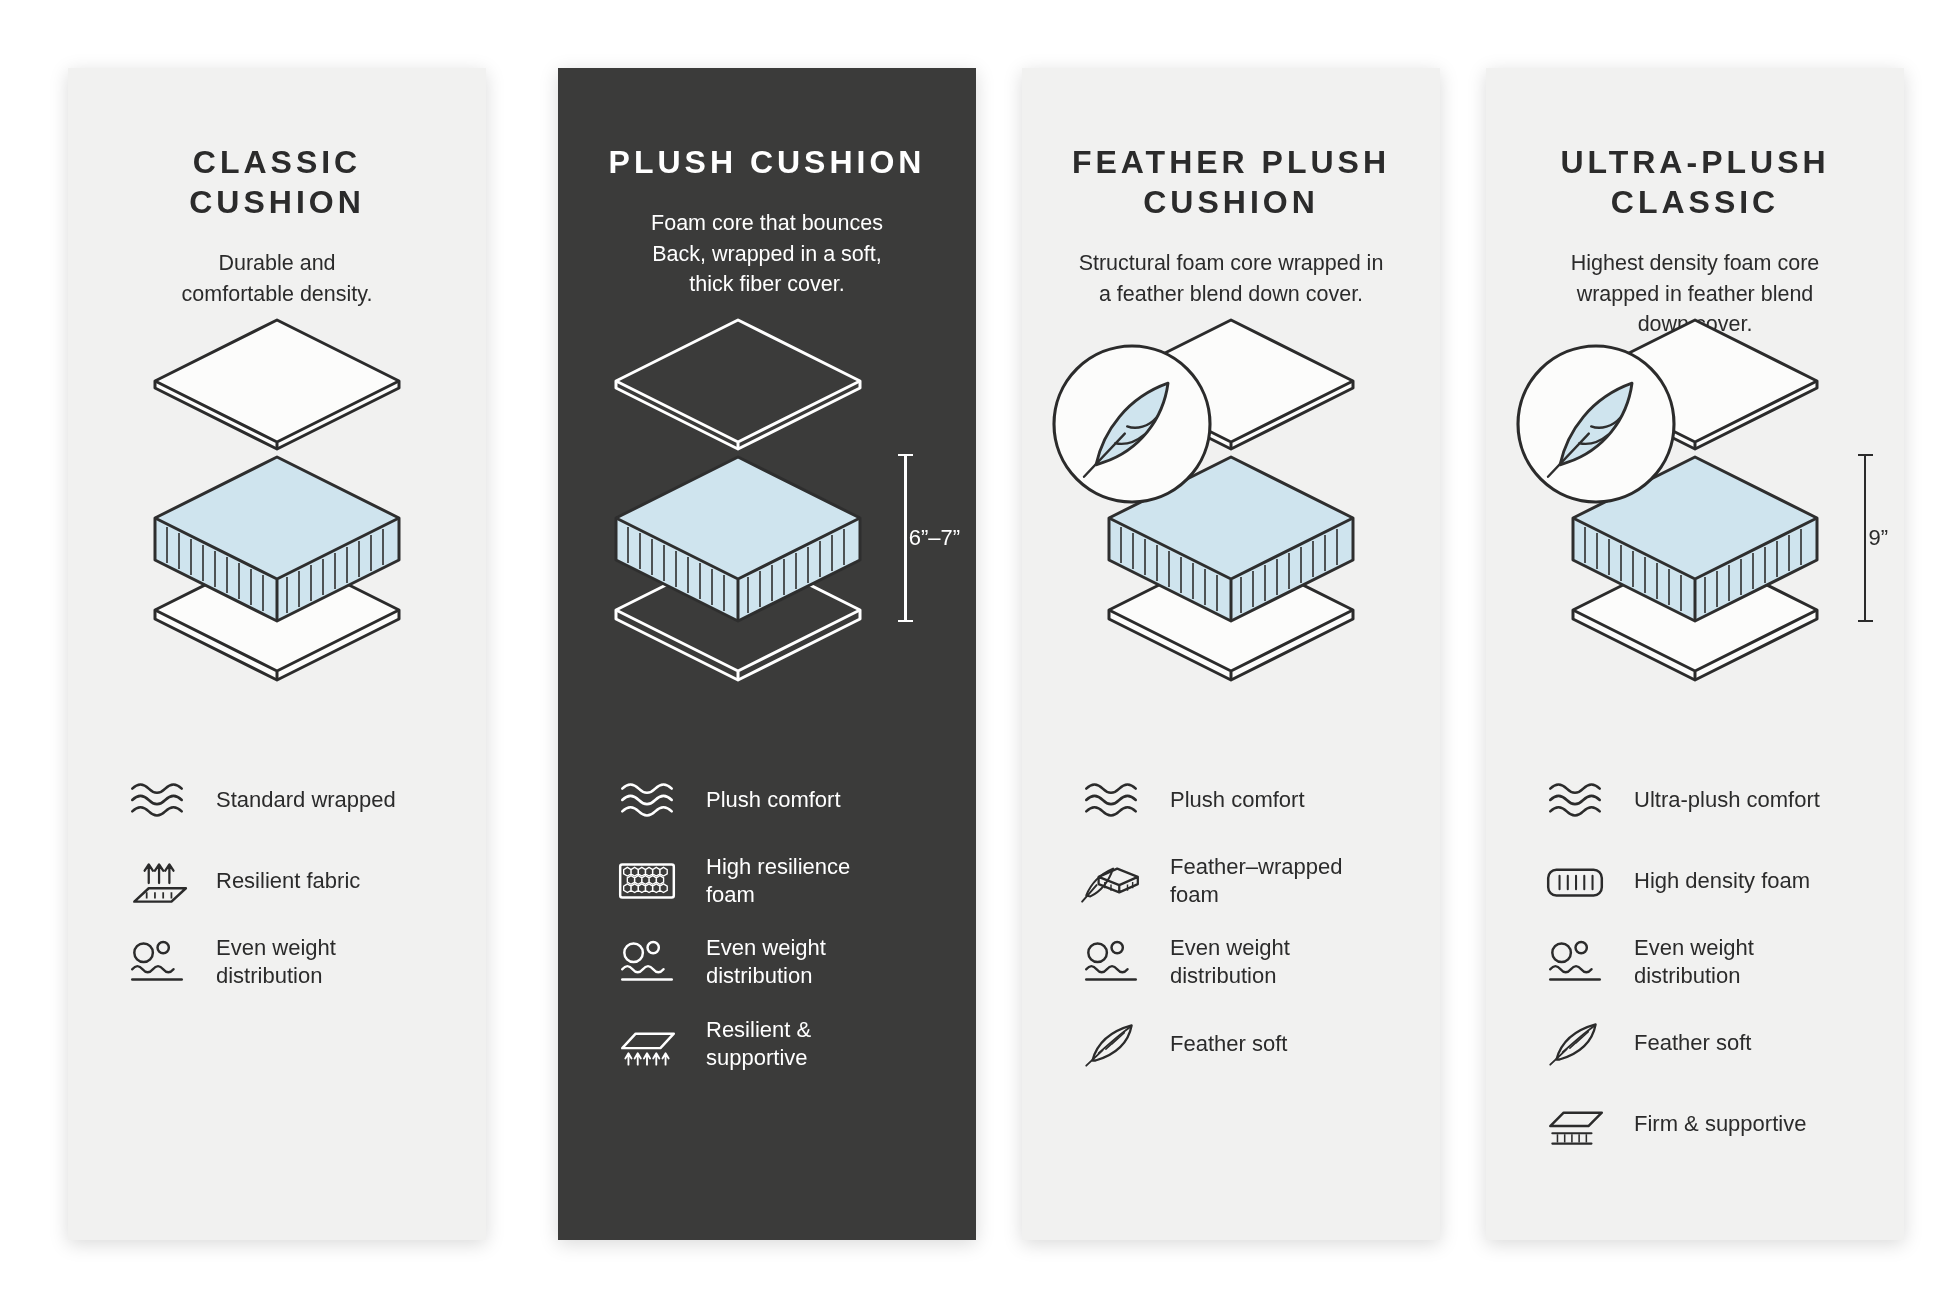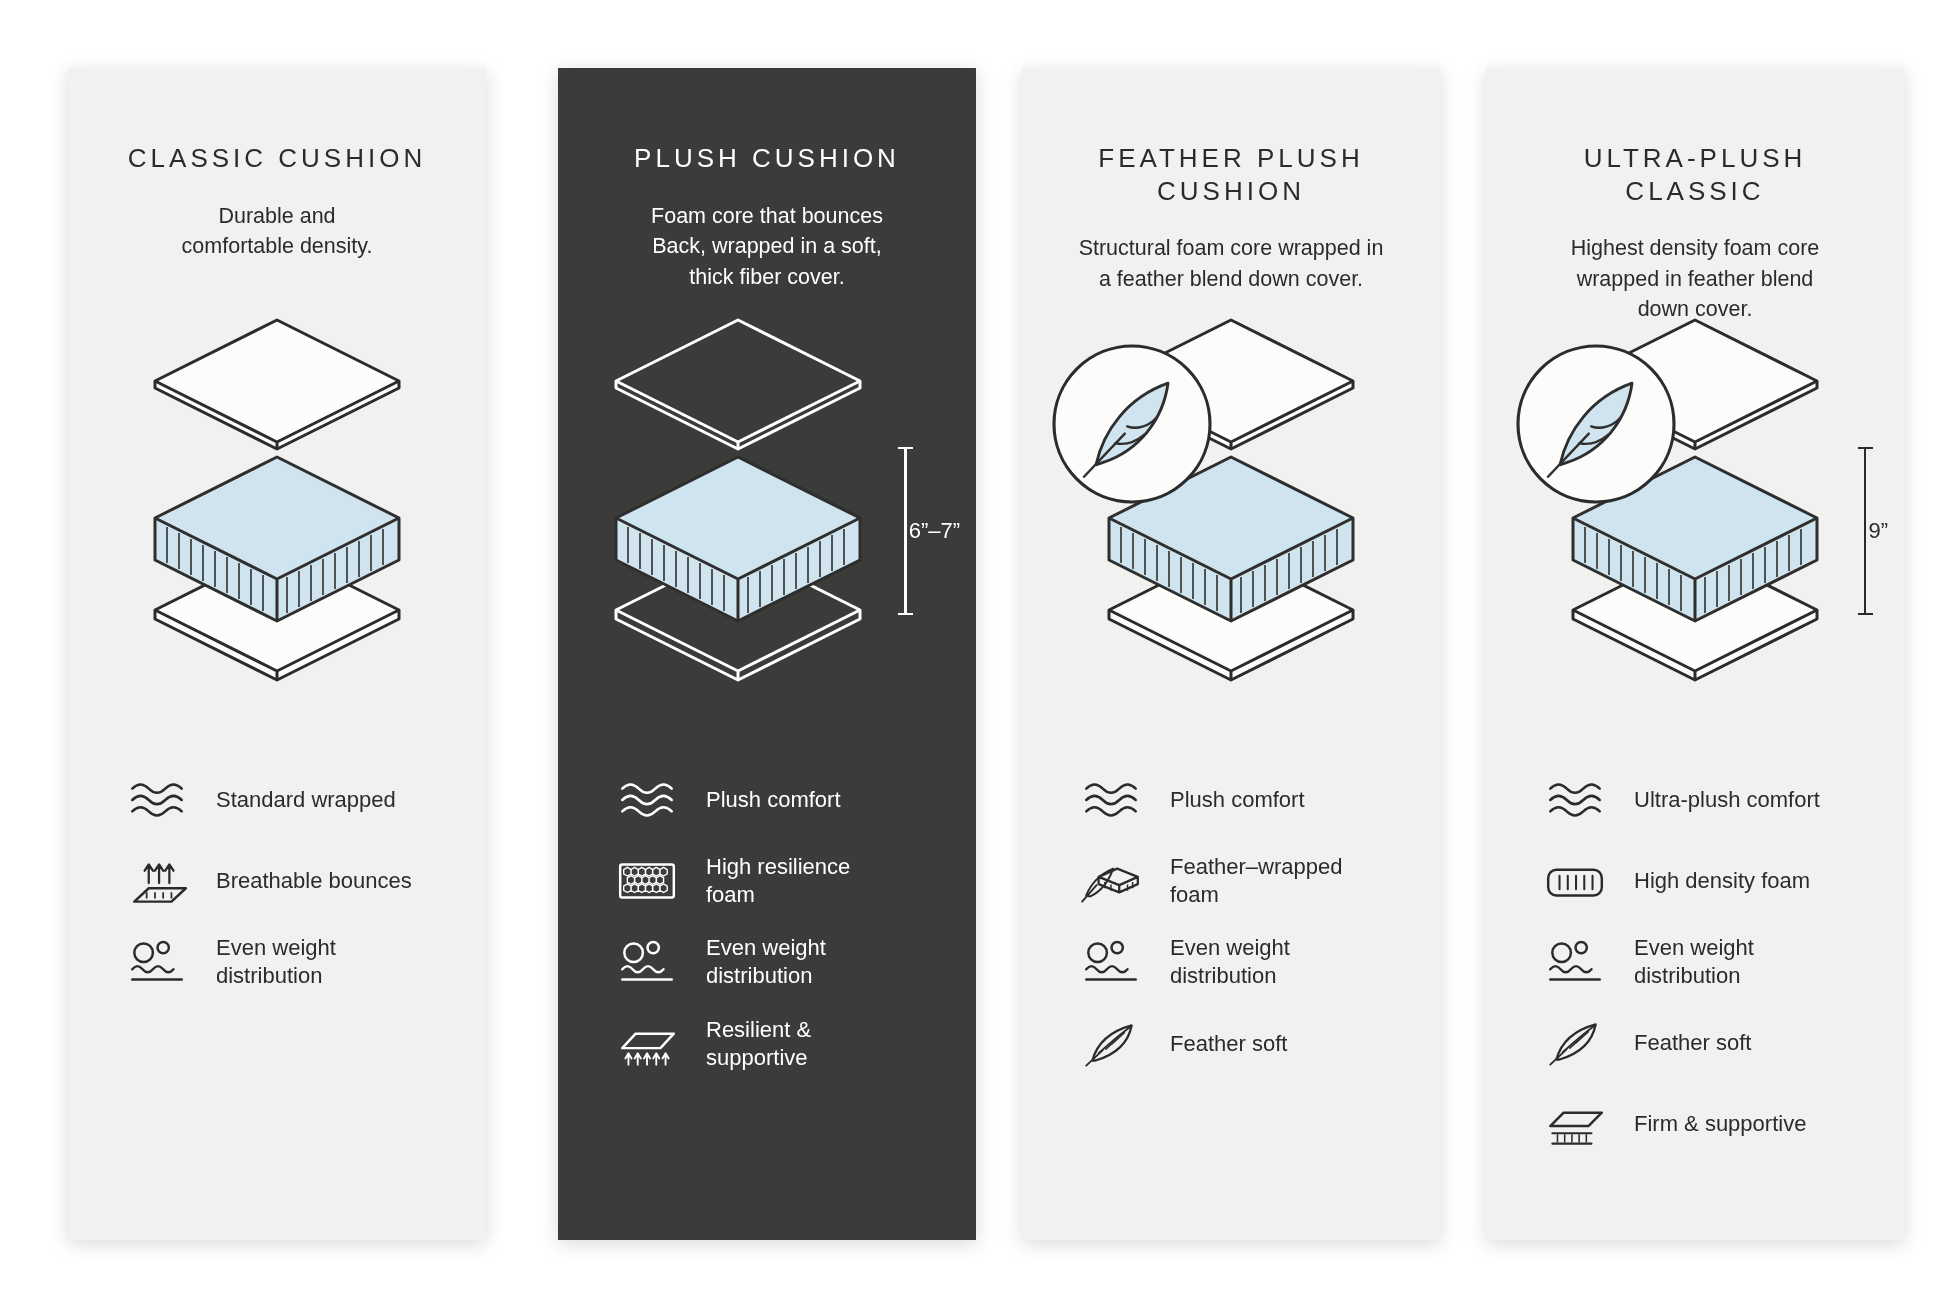--- a/index.html
+++ b/index.html
@@ -22,42 +22,42 @@
   }
   .card.dark {
     background: #3b3b3a;
     color: #ffffff;
     margin-left: 26px;
     --sheet-fill: #3b3b3a;
   }
   .card-head { height: 232px; width: 100%; padding: 74px 34px 0; text-align: center; }
   .title {
     margin: 0;
-    font-size: 26px; font-weight: normal;
+    font-size: 32px; font-weight: bold;
     letter-spacing: 4px;
     line-height: 1.25;
     white-space: pre-line;
   }
   .desc {
     margin: 26px 0 0;
     font-size: 21.5px;
     line-height: 1.42;
     white-space: pre-line;
   }
   .illu {
     position: relative;
     height: 420px; width: 100%;
     display: flex; justify-content: center; align-items: flex-start;
     padding-top: 10px;
   }
   .stack { width: 300px; height: 375px; }
   .illu.shift-left .stack { margin-right: 58px; }
   .badge { position: absolute; left: 26px; top: 40px; width: 168px; height: 168px; }
   .dim {
-    position: absolute; right: 16px; top: 147px; height: 168px;
+    position: absolute; right: 16px; top: 154px; height: 168px;
     display: flex; align-items: center; gap: 2px;
   }
   .dim-line { position: relative; width: 2.4px; height: 100%; background: currentColor; }
   .dim-line::before, .dim-line::after {
     content: ""; position: absolute; left: -6px; width: 15px; height: 2.4px; background: currentColor;
   }
   .dim-line::before { top: 0; }
   .dim-line::after { bottom: 0; }
   .dim-label { font-size: 22px; }
   .feats { list-style: none; margin: 52px 0 0; padding: 0 26px 0 56px; width: 100%; }
@@ -162,21 +162,21 @@
       <li class="feat">
         <svg class="fi" viewBox="0 0 64 48">
             <use href="#i-waves"></use>
           </svg>
         <span class="flabel">Standard wrapped</span>
       </li>
       <li class="feat">
         <svg class="fi" viewBox="0 0 64 48">
             <use href="#i-breathable"></use>
           </svg>
-        <span class="flabel">Breathable bounces</span>
+        <span class="flabel">Resilient fabric</span>
       </li>
       <li class="feat">
         <svg class="fi" viewBox="0 0 64 48">
             <use href="#i-weight"></use>
           </svg>
         <span class="flabel">Even weight
 distribution</span>
       </li>
     </ul>
   </section>

